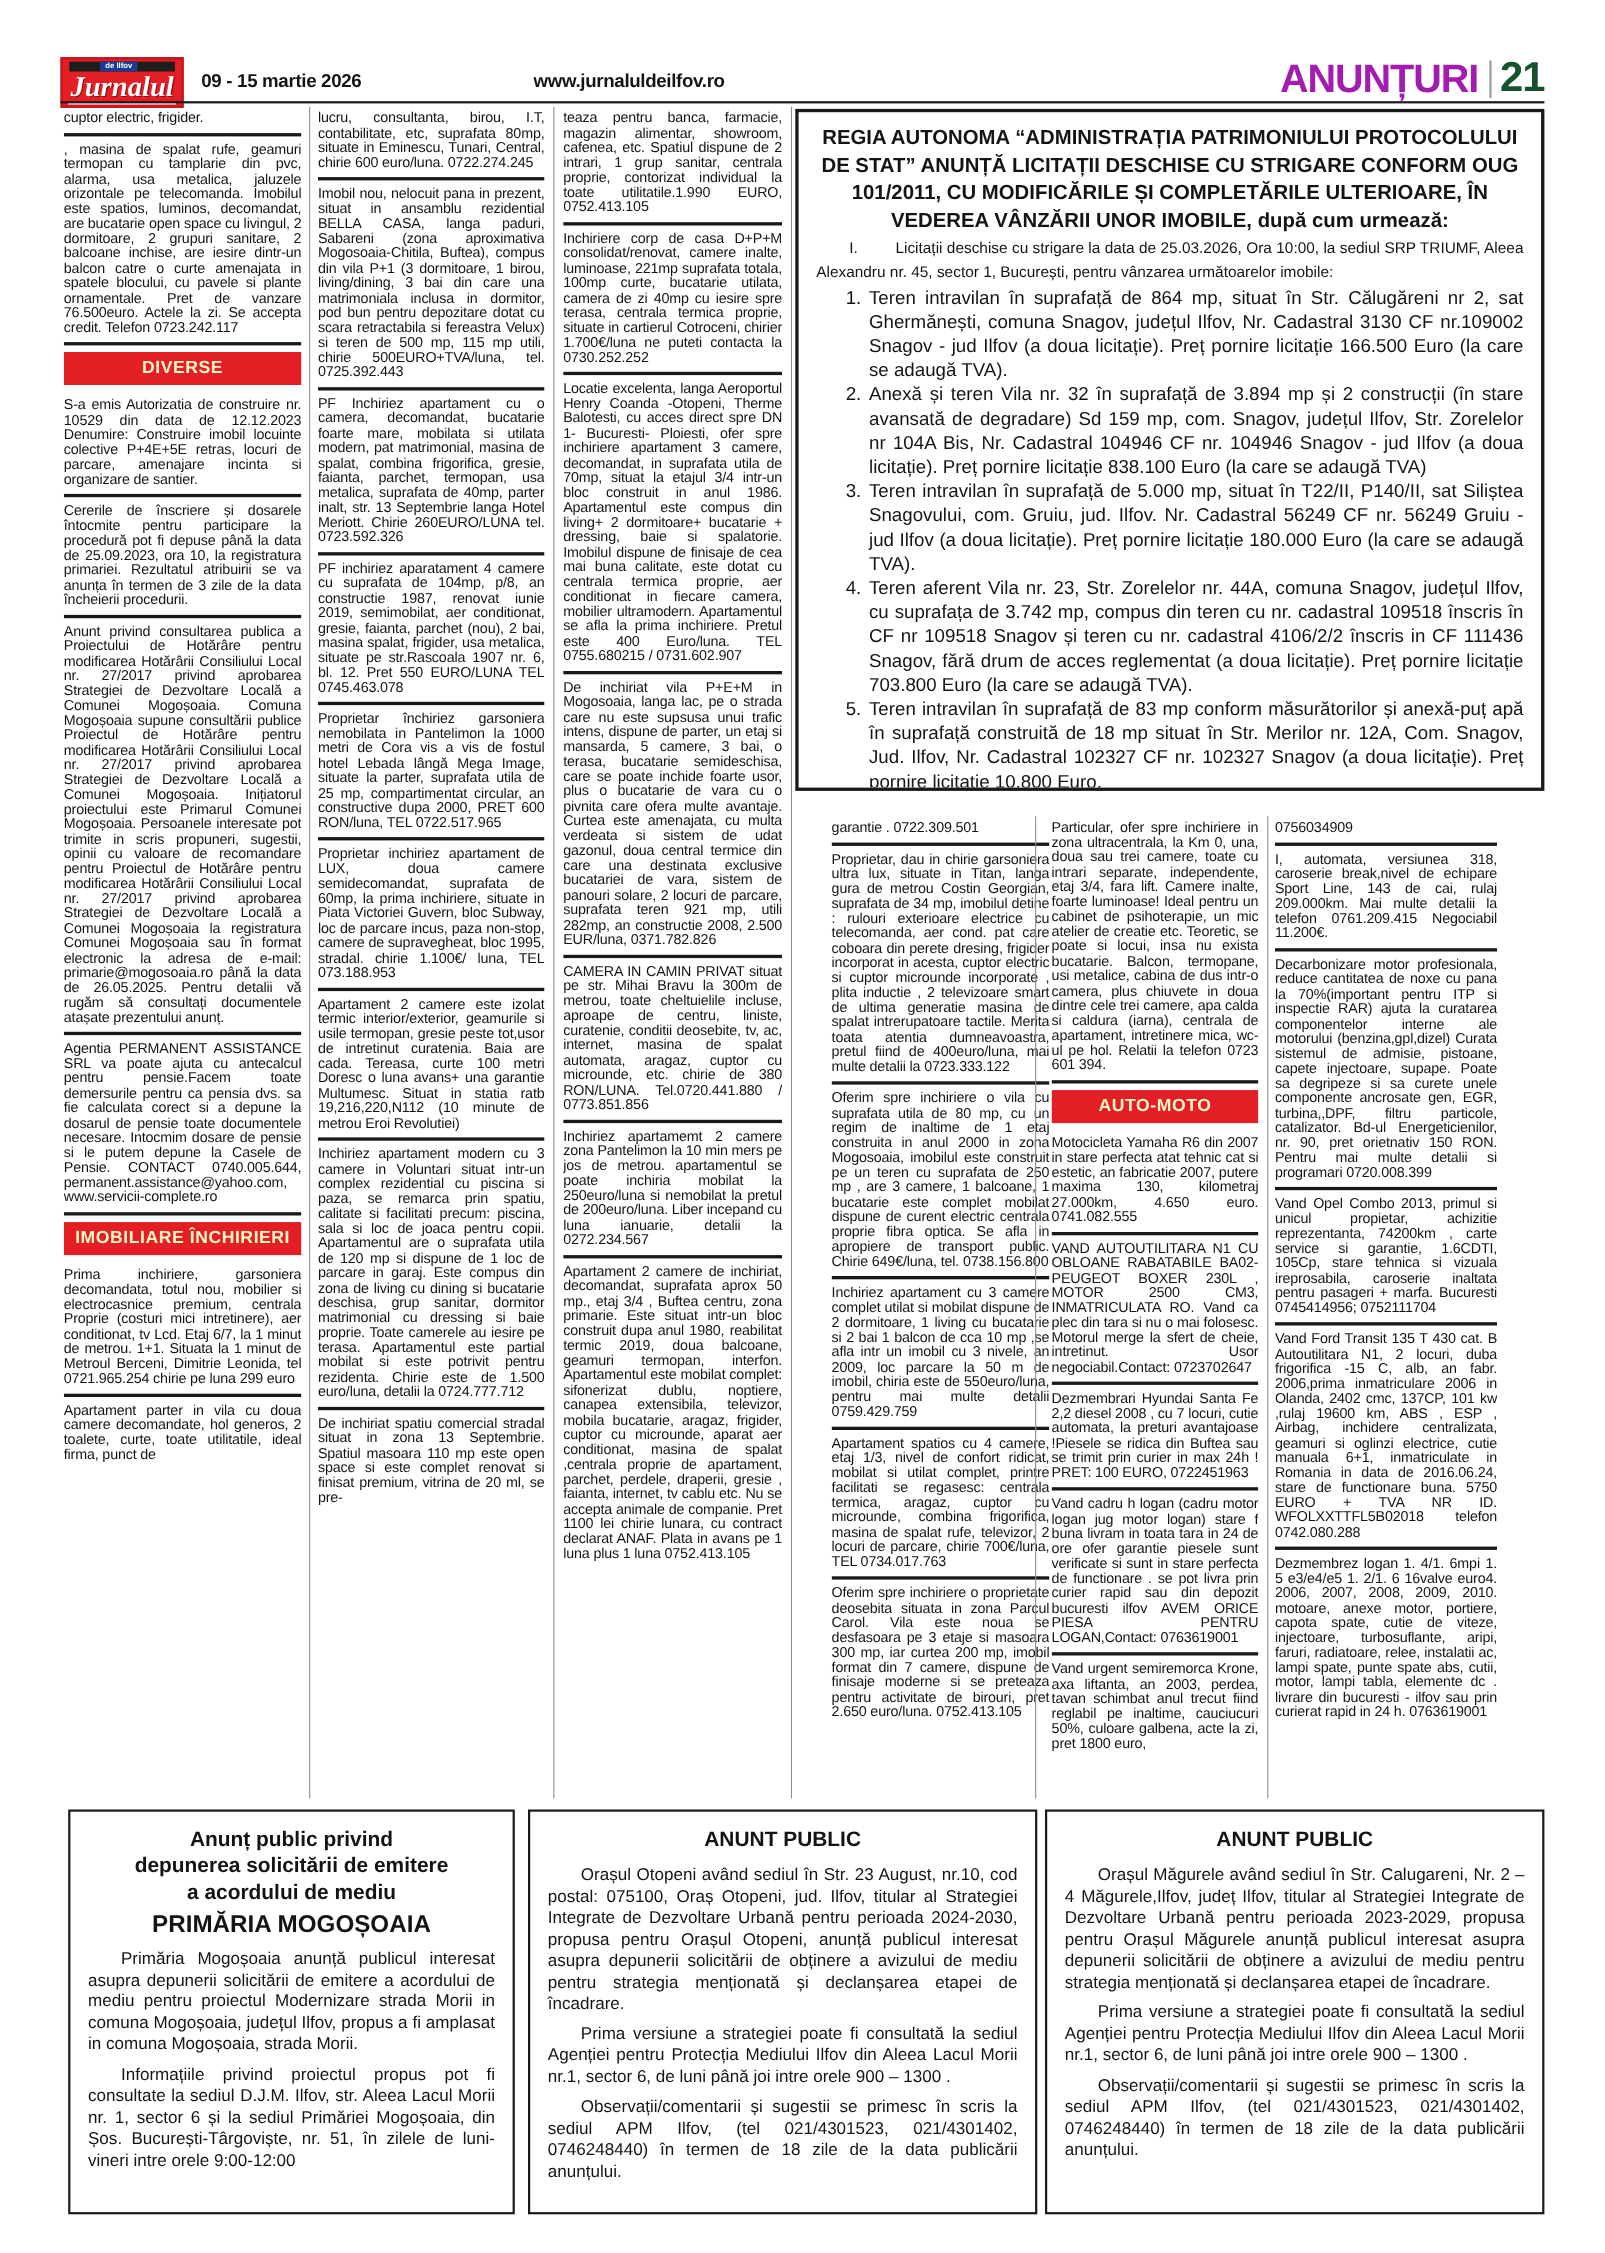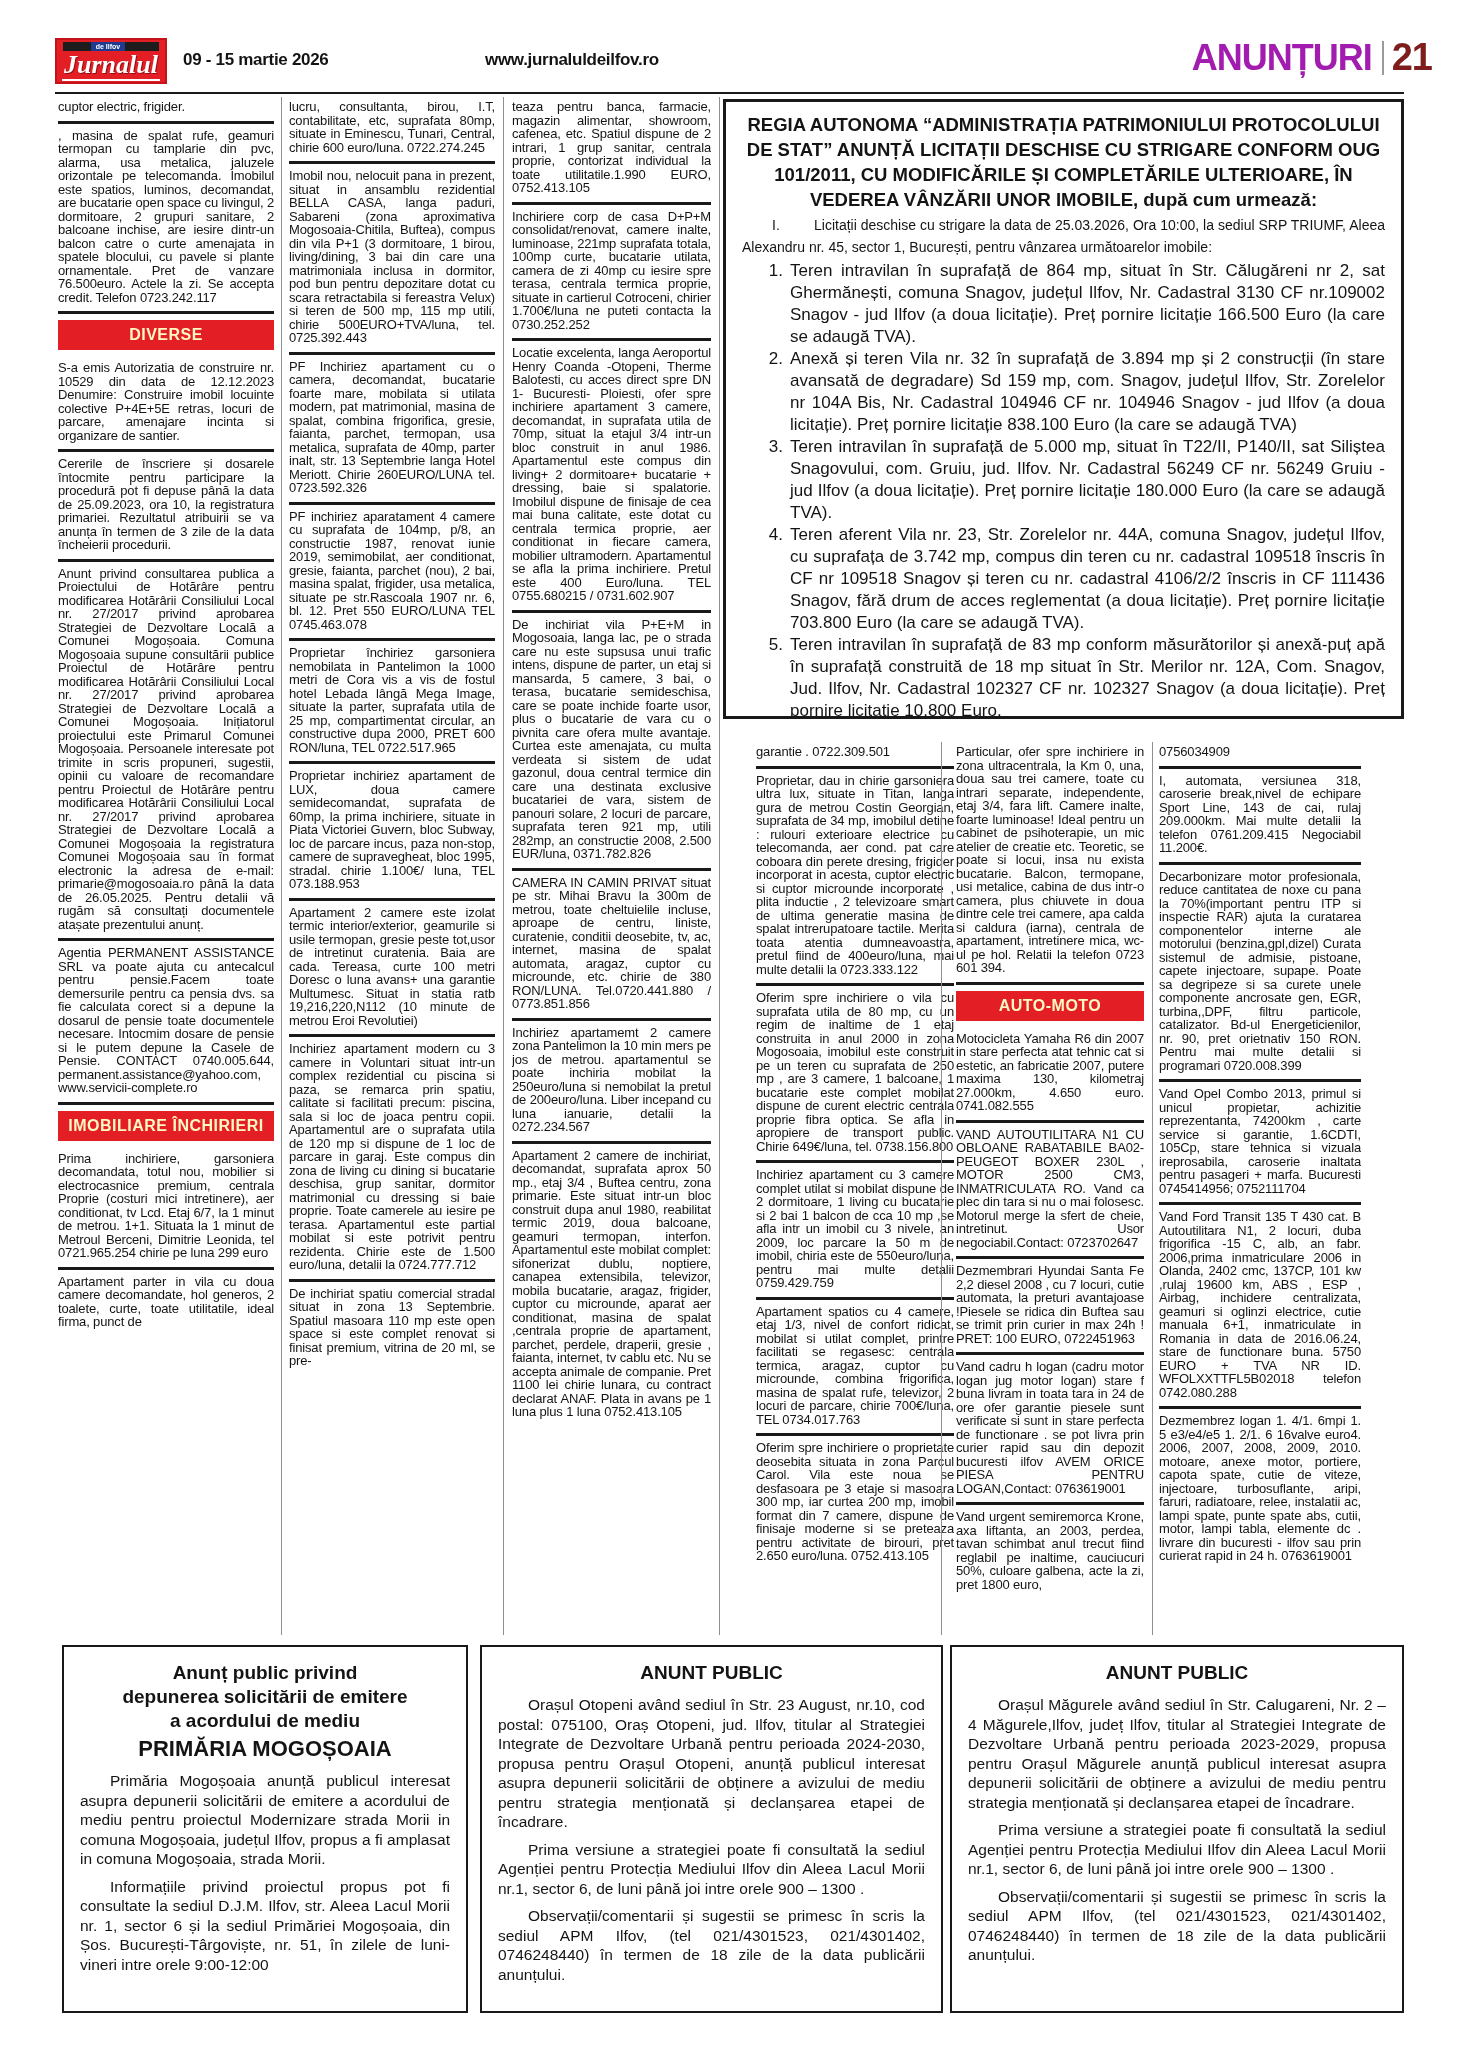--- a/index.html
+++ b/index.html
@@ -2,34 +2,34 @@
 <html><head>
 <meta charset="utf-8">
 <style>
   html,body{margin:0;padding:0;}
   body{
     width:1459px;height:2048px;position:relative;background:#ffffff;
     font-family:"Liberation Sans",sans-serif;color:#141414;
     -webkit-font-smoothing:antialiased;
   }
   
-  .header{position:absolute;left:55px;top:38px;width:1349px;height:48px;padding-left:28px;}
+  .header{position:absolute;left:55px;top:52px;width:1349px;height:48px;}
   .header-rule{position:absolute;left:55px;top:92px;width:1349px;height:2px;background:#1a1a1a;}
   .logo{position:absolute;left:0;top:0;width:112px;height:46px;background:#e31e24;border:2px solid #c4131a;box-sizing:border-box;}
   .logo-strip{position:absolute;left:6px;top:2px;height:9px;width:96px;background:#1d1d1d;}
   .logo-strip-blue{position:absolute;left:28px;top:0;width:34px;height:9px;background:#1f3b8f;color:#fff;font-size:7px;line-height:9px;text-align:center;font-weight:bold;}
   .logo-word{position:absolute;left:0;right:0;top:11px;text-align:center;color:#fff;
     font-family:"Liberation Serif",serif;font-style:italic;font-weight:bold;font-size:26px;line-height:28px;
     text-shadow:1px 1px 0 #8e0e13;border-bottom:2px solid #fff;margin:0 5px;}
   .header-date{position:absolute;left:128px;top:12px;font-size:17px;font-weight:bold;letter-spacing:-0.3px;}
   .header-url{position:absolute;left:430px;top:12px;font-size:17px;font-weight:bold;letter-spacing:-0.3px;}
   .header-right{position:absolute;right:0;top:-2px;display:flex;align-items:center;}
   .header-section{color:#a21caf;font-weight:bold;font-size:36px;letter-spacing:-1px;}
   .header-pipe{width:2px;height:34px;background:#9a9a9a;margin:0 8px 0 10px;}
-  .header-page{font-weight:bold;font-size:38px;letter-spacing:-1px;color:#7f1d1d;}
+  .header-page{font-weight:bold;font-size:38px;letter-spacing:-1px;color:#14532d;}
 
   
   .col{position:absolute;top:95px;height:1542px;overflow:hidden;}
   .col-low{position:absolute;top:740px;height:897px;overflow:hidden;}
   #col1{left:58px;width:216px;}
   #col2{left:289px;width:206px;}
   #col3{left:512px;width:199px;}
   #colA{left:728px;width:198px;margin-left:28px;}
   #colB{left:956px;width:188px;}
   #colC{left:1159px;width:202px;}

